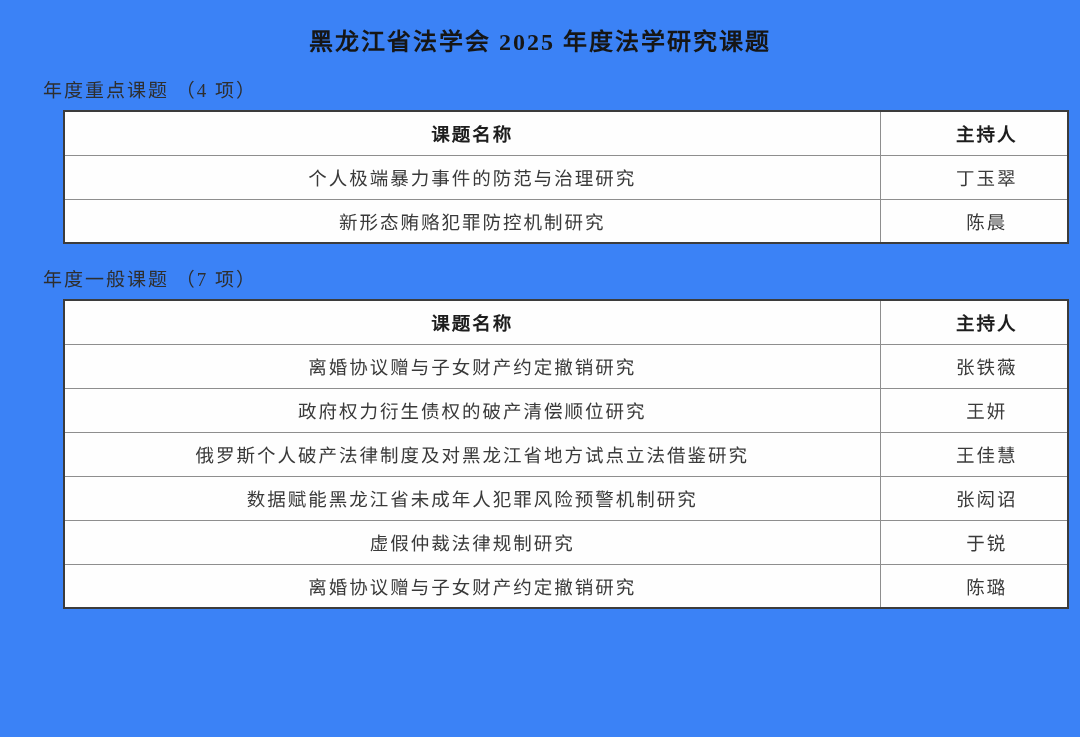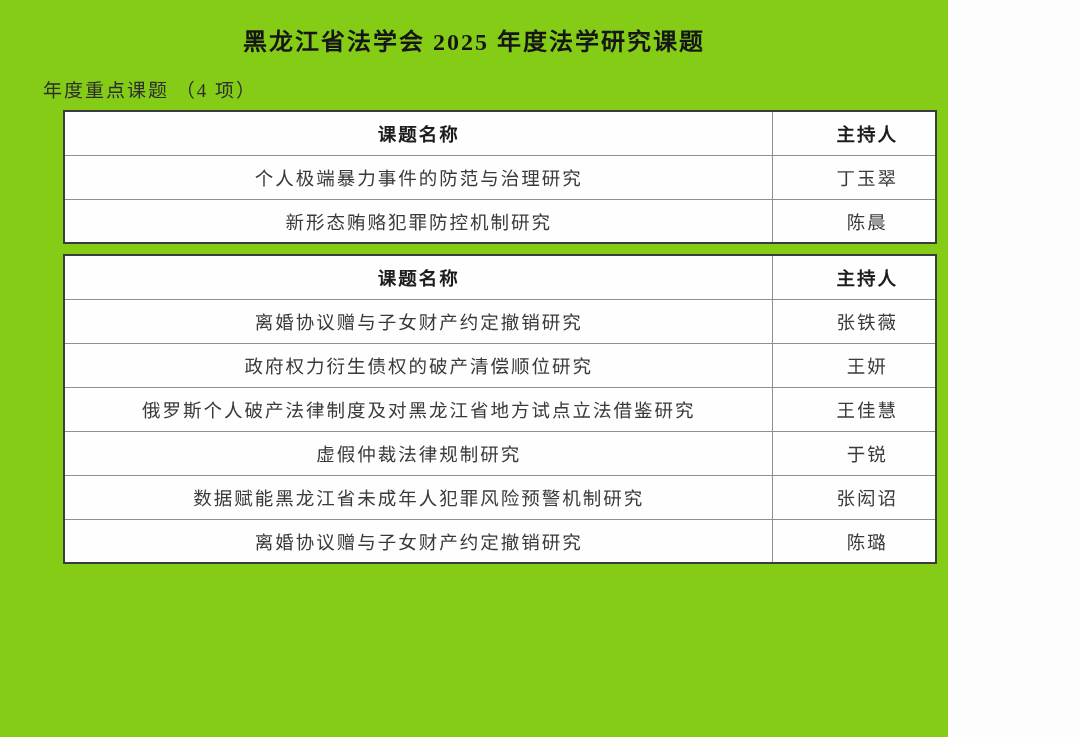--- a/index.html
+++ b/index.html
@@ -5,24 +5,24 @@
   * { margin: 0; padding: 0; box-sizing: border-box; }
   html, body {
     width: 1080px;
     height: 737px;
     background: #fdfdfd;
     font-family: "Liberation Serif", "DejaVu Serif", serif;
     color: #2b2b2b;
     overflow: hidden;
   }
   .page {
-    width: 948px;
+    width: 1080px;
     height: 737px;
     padding: 22px 37px 0 37px;
-    background: #84cc16;
+    background: #3b82f6;
   }
   .doc-title {
     text-align: center;
     font-size: 24px;
     font-weight: bold;
     letter-spacing: 2px;
     color: #161616;
     margin-bottom: 18px;
   }
   .section-label {
@@ -89,20 +89,21 @@
         </tr>
         <tr>
           <td>新形态贿赂犯罪防控机制研究</td>
           <td>陈晨</td>
         </tr>
       </tbody>
   </table>
 
   <div class="section-gap"></div>
 
+  <div class="section-label">年度一般课题 （7 项）</div>
 
   <table class="topics">
     <colgroup>
         <col class="col-topic">
         <col class="col-host">
       </colgroup>
     <thead>
       <tr>
         <th>课题名称</th>
         <th>主持人</th>
@@ -115,26 +116,26 @@
         </tr>
         <tr>
           <td>政府权力衍生债权的破产清偿顺位研究</td>
           <td>王妍</td>
         </tr>
         <tr>
           <td>俄罗斯个人破产法律制度及对黑龙江省地方试点立法借鉴研究</td>
           <td>王佳慧</td>
         </tr>
         <tr>
+          <td>数据赋能黑龙江省未成年人犯罪风险预警机制研究</td>
+          <td>张闳诏</td>
+        </tr>
+        <tr>
           <td>虚假仲裁法律规制研究</td>
           <td>于锐</td>
-        </tr>
-        <tr>
-          <td>数据赋能黑龙江省未成年人犯罪风险预警机制研究</td>
-          <td>张闳诏</td>
         </tr>
         <tr>
           <td>离婚协议赠与子女财产约定撤销研究</td>
           <td>陈璐</td>
         </tr>
       </tbody>
   </table>
 
 </div>
 

